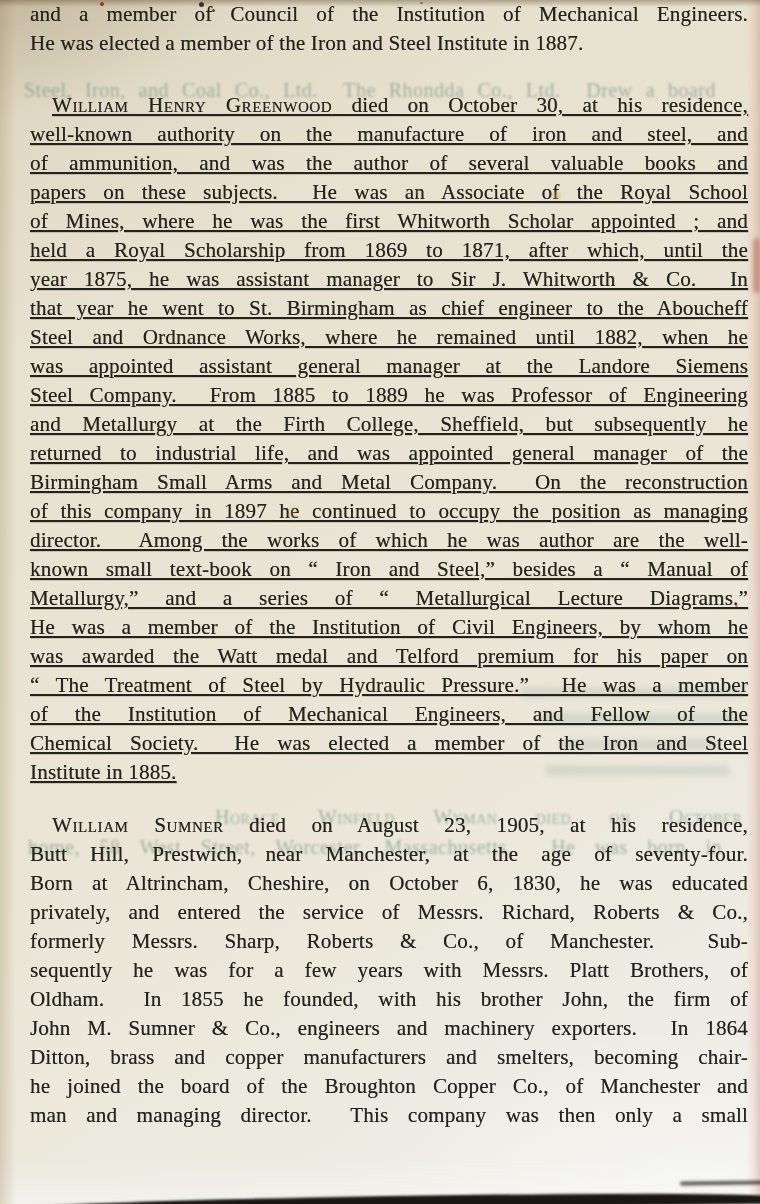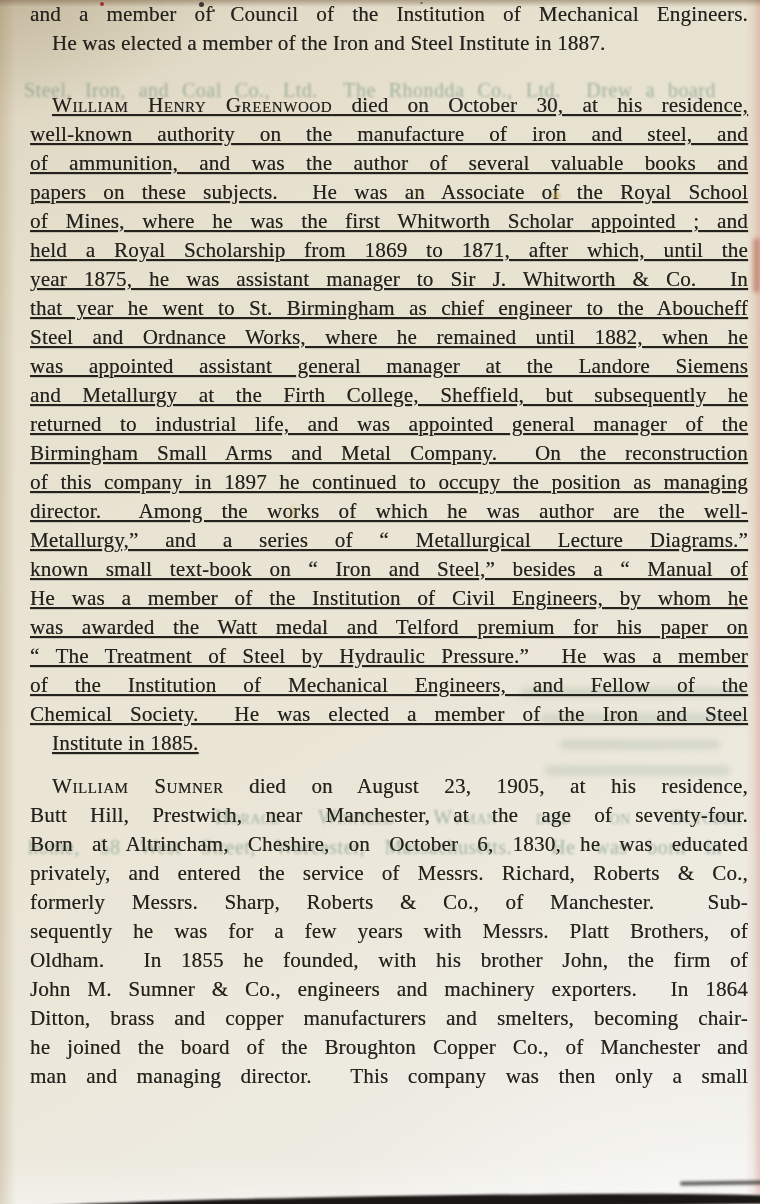--- a/index.html
+++ b/index.html
@@ -17,30 +17,30 @@
       radial-gradient(520px 300px at 92% 103%, rgba(253,253,252,0.62), rgba(253,253,252,0) 72%),
       linear-gradient(0deg, rgba(248,248,246,0.5) 0px, rgba(248,248,246,0) 46px),
       linear-gradient(150deg, #dcd4be 0%, #e7e1cf 22%, #eae5d5 55%, #edeae0 78%, #efefeb 100%);
   }
   .text-column{
     position:relative;z-index:1;
     padding:0 12px 0 30px;
   }
   .para{margin:0;}
   .para-1{margin-top:33px;text-decoration:underline;}
-  .para-2{margin-top:14px;}
+  .para-2{margin-top:24px;}
   .line{
     height:29px;line-height:29px;font-size:21px;
     text-align:justify;text-align-last:justify;
     letter-spacing:0.2px;
     text-shadow:0.3px 0.3px 0.5px rgba(30,28,24,0.55);
     white-space:nowrap;
   }
   .line{white-space:normal;}
-  .line.lastline{text-align-last:left;margin-left:22px;}
+  .line.lastline{text-align-last:left;}
   .para.indent .line:first-child{text-indent:22px;}
   .sc{font-variant:small-caps;letter-spacing:0.6px;}
   
   .ghost{
     position:absolute;z-index:0;
     font-size:20px;line-height:22px;
     color:rgba(104,141,121,0.55);
     filter:blur(1.2px);
     text-align:justify;text-align-last:justify;
     letter-spacing:0.5px;white-space:nowrap;overflow:hidden;
@@ -100,27 +100,28 @@
         <div class="line"><span class="sc">William Henry Greenwood</span><span> died on October 30, at his residence,</span></div>
         <div class="line">well-known authority on the manufacture of iron and steel, and</div>
         <div class="line">of ammunition, and was the author of several valuable books and</div>
         <div class="line">papers on these subjects.&nbsp; He was an Associate of the Royal School</div>
         <div class="line">of Mines, where he was the first Whitworth Scholar appointed ; and</div>
         <div class="line">held a Royal Scholarship from 1869 to 1871, after which, until the</div>
         <div class="line">year 1875, he was assistant manager to Sir J. Whitworth &amp; Co.&nbsp; In</div>
         <div class="line">that year he went to St. Birmingham as chief engineer to the Aboucheff</div>
         <div class="line">Steel and Ordnance Works, where he remained until 1882, when he</div>
         <div class="line">was appointed assistant general manager at the Landore Siemens</div>
+        <div class="line">Steel Company.&nbsp; From 1885 to 1889 he was Professor of Engineering</div>
         <div class="line">and Metallurgy at the Firth College, Sheffield, but subsequently he</div>
         <div class="line">returned to industrial life, and was appointed general manager of the</div>
         <div class="line">Birmingham Small Arms and Metal Company.&nbsp; On the reconstruction</div>
         <div class="line">of this company in 1897 he continued to occupy the position as managing</div>
         <div class="line">director.&nbsp; Among the works of which he was author are the well-</div>
+        <div class="line">known small text-book on “ Iron and Steel,” besides a “ Manual of</div>
         <div class="line">Metallurgy,” and a series of “ Metallurgical Lecture Diagrams.”</div>
-        <div class="line">known small text-book on “ Iron and Steel,” besides a “ Manual of</div>
         <div class="line">He was a member of the Institution of Civil Engineers, by whom he</div>
         <div class="line">was awarded the Watt medal and Telford premium for his paper on</div>
         <div class="line">“ The Treatment of Steel by Hydraulic Pressure.”&nbsp; He was a member</div>
         <div class="line">of the Institution of Mechanical Engineers, and Fellow of the</div>
         <div class="line">Chemical Society.&nbsp; He was elected a member of the Iron and Steel</div>
         <div class="line lastline">Institute in 1885.</div>
       </div>
       <div class="para para-2 indent">
         <div class="line"><span class="sc">William Sumner</span><span> died on August 23, 1905, at his residence,</span></div>
         <div class="line">Butt Hill, Prestwich, near Manchester, at the age of seventy-four.</div>

